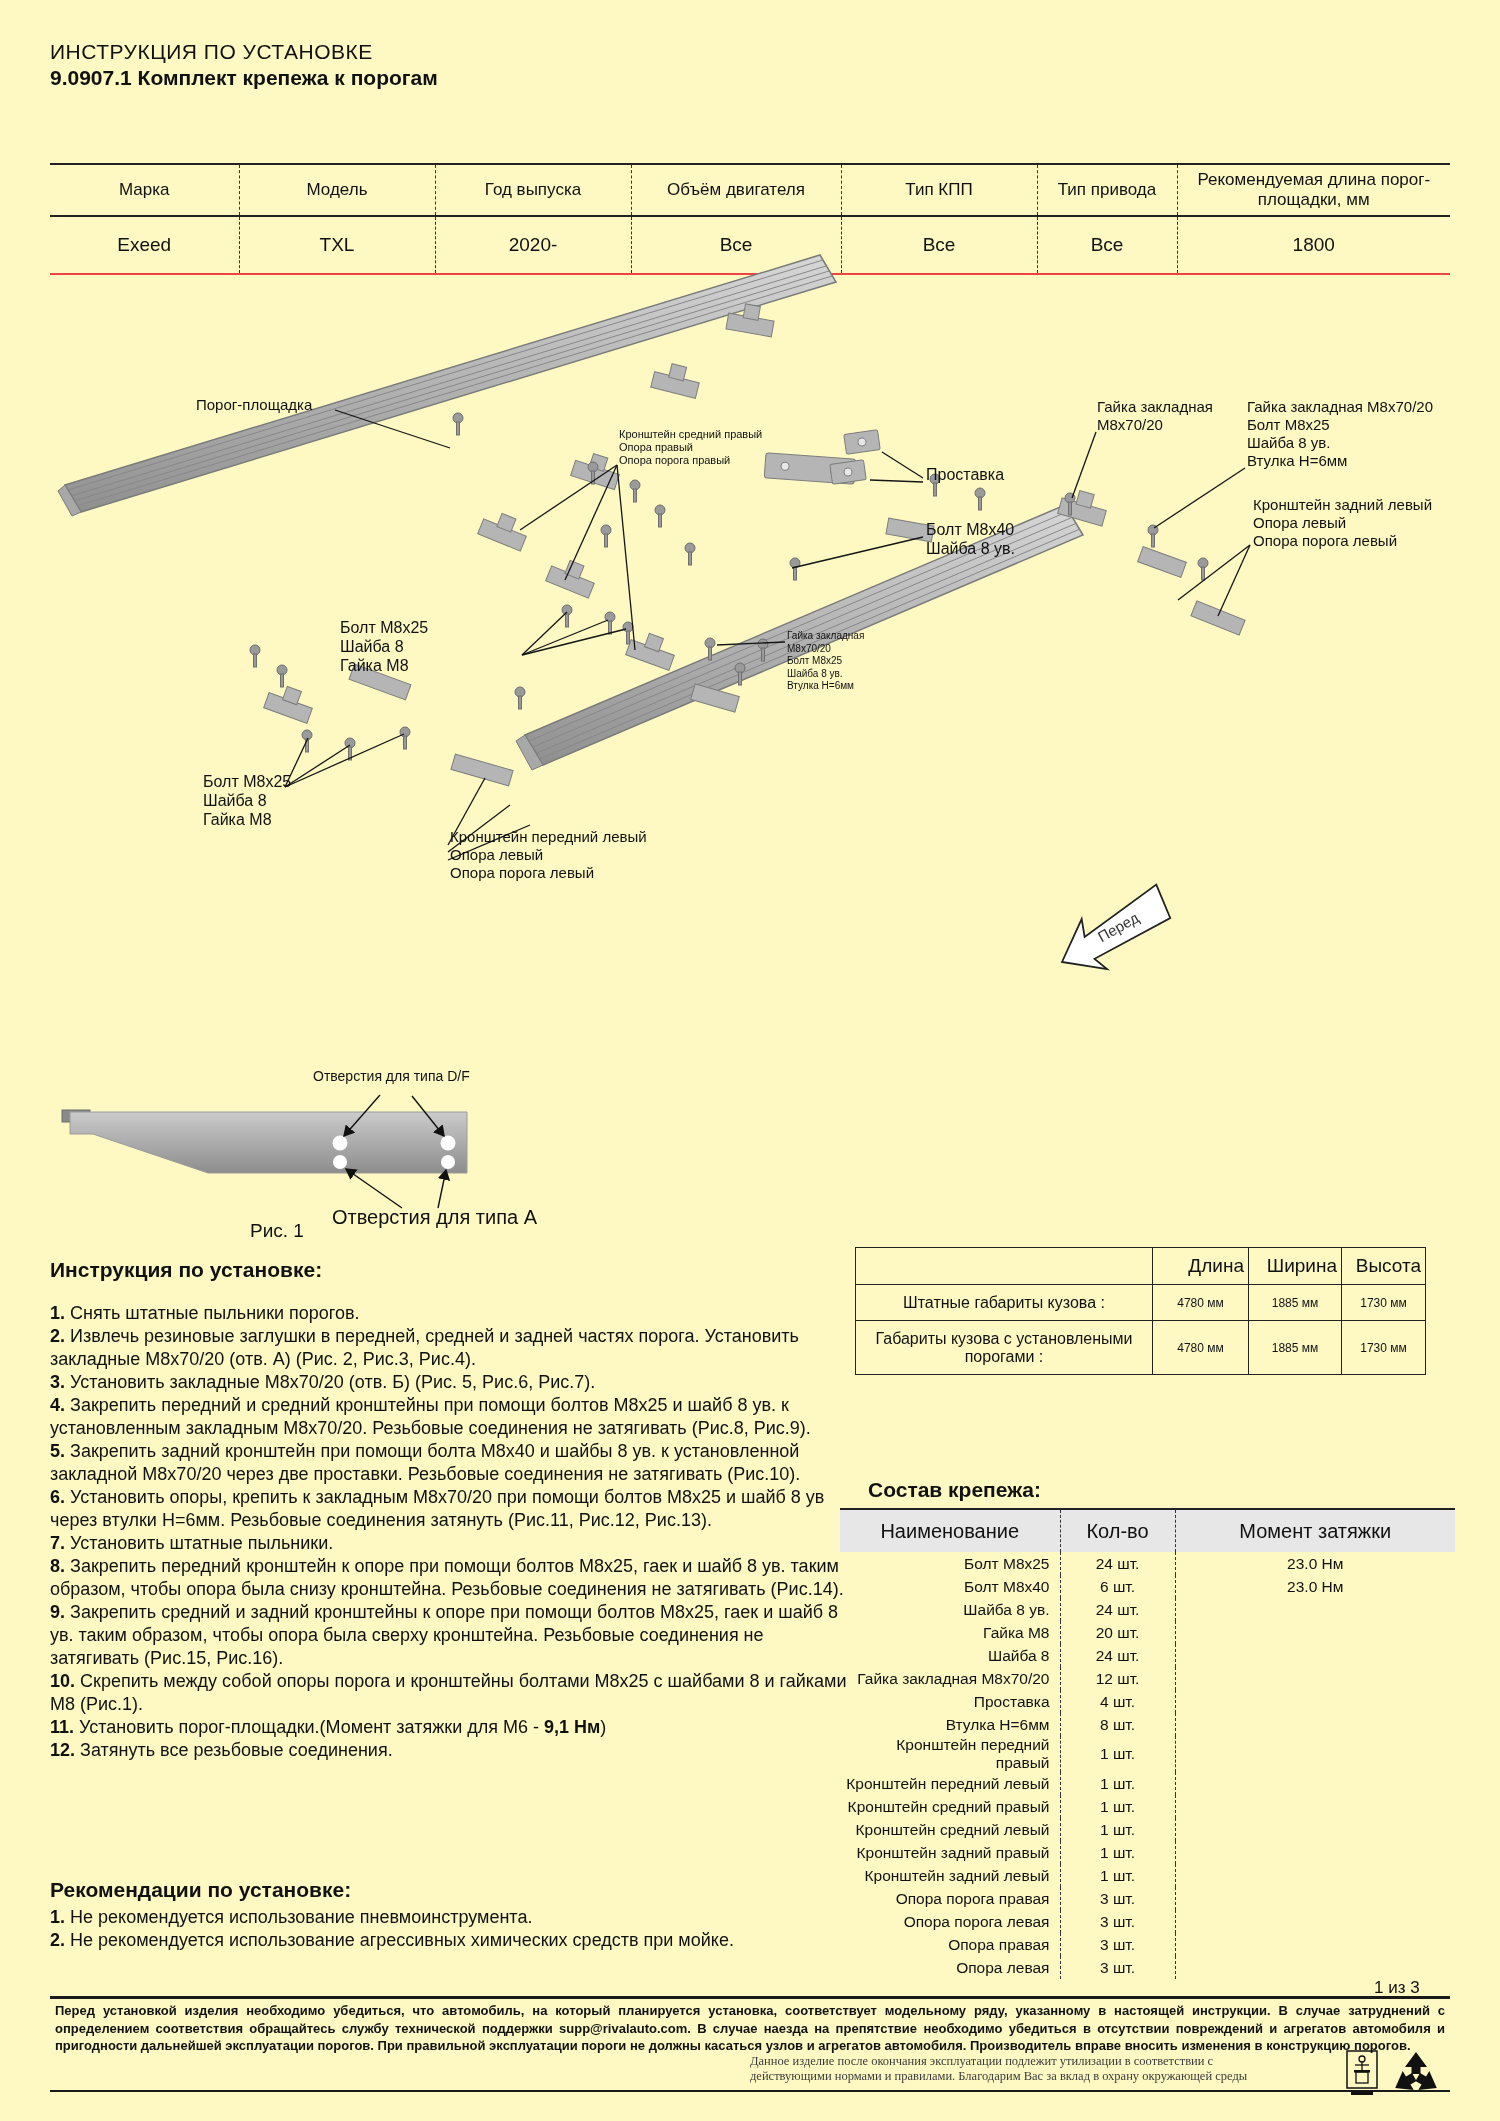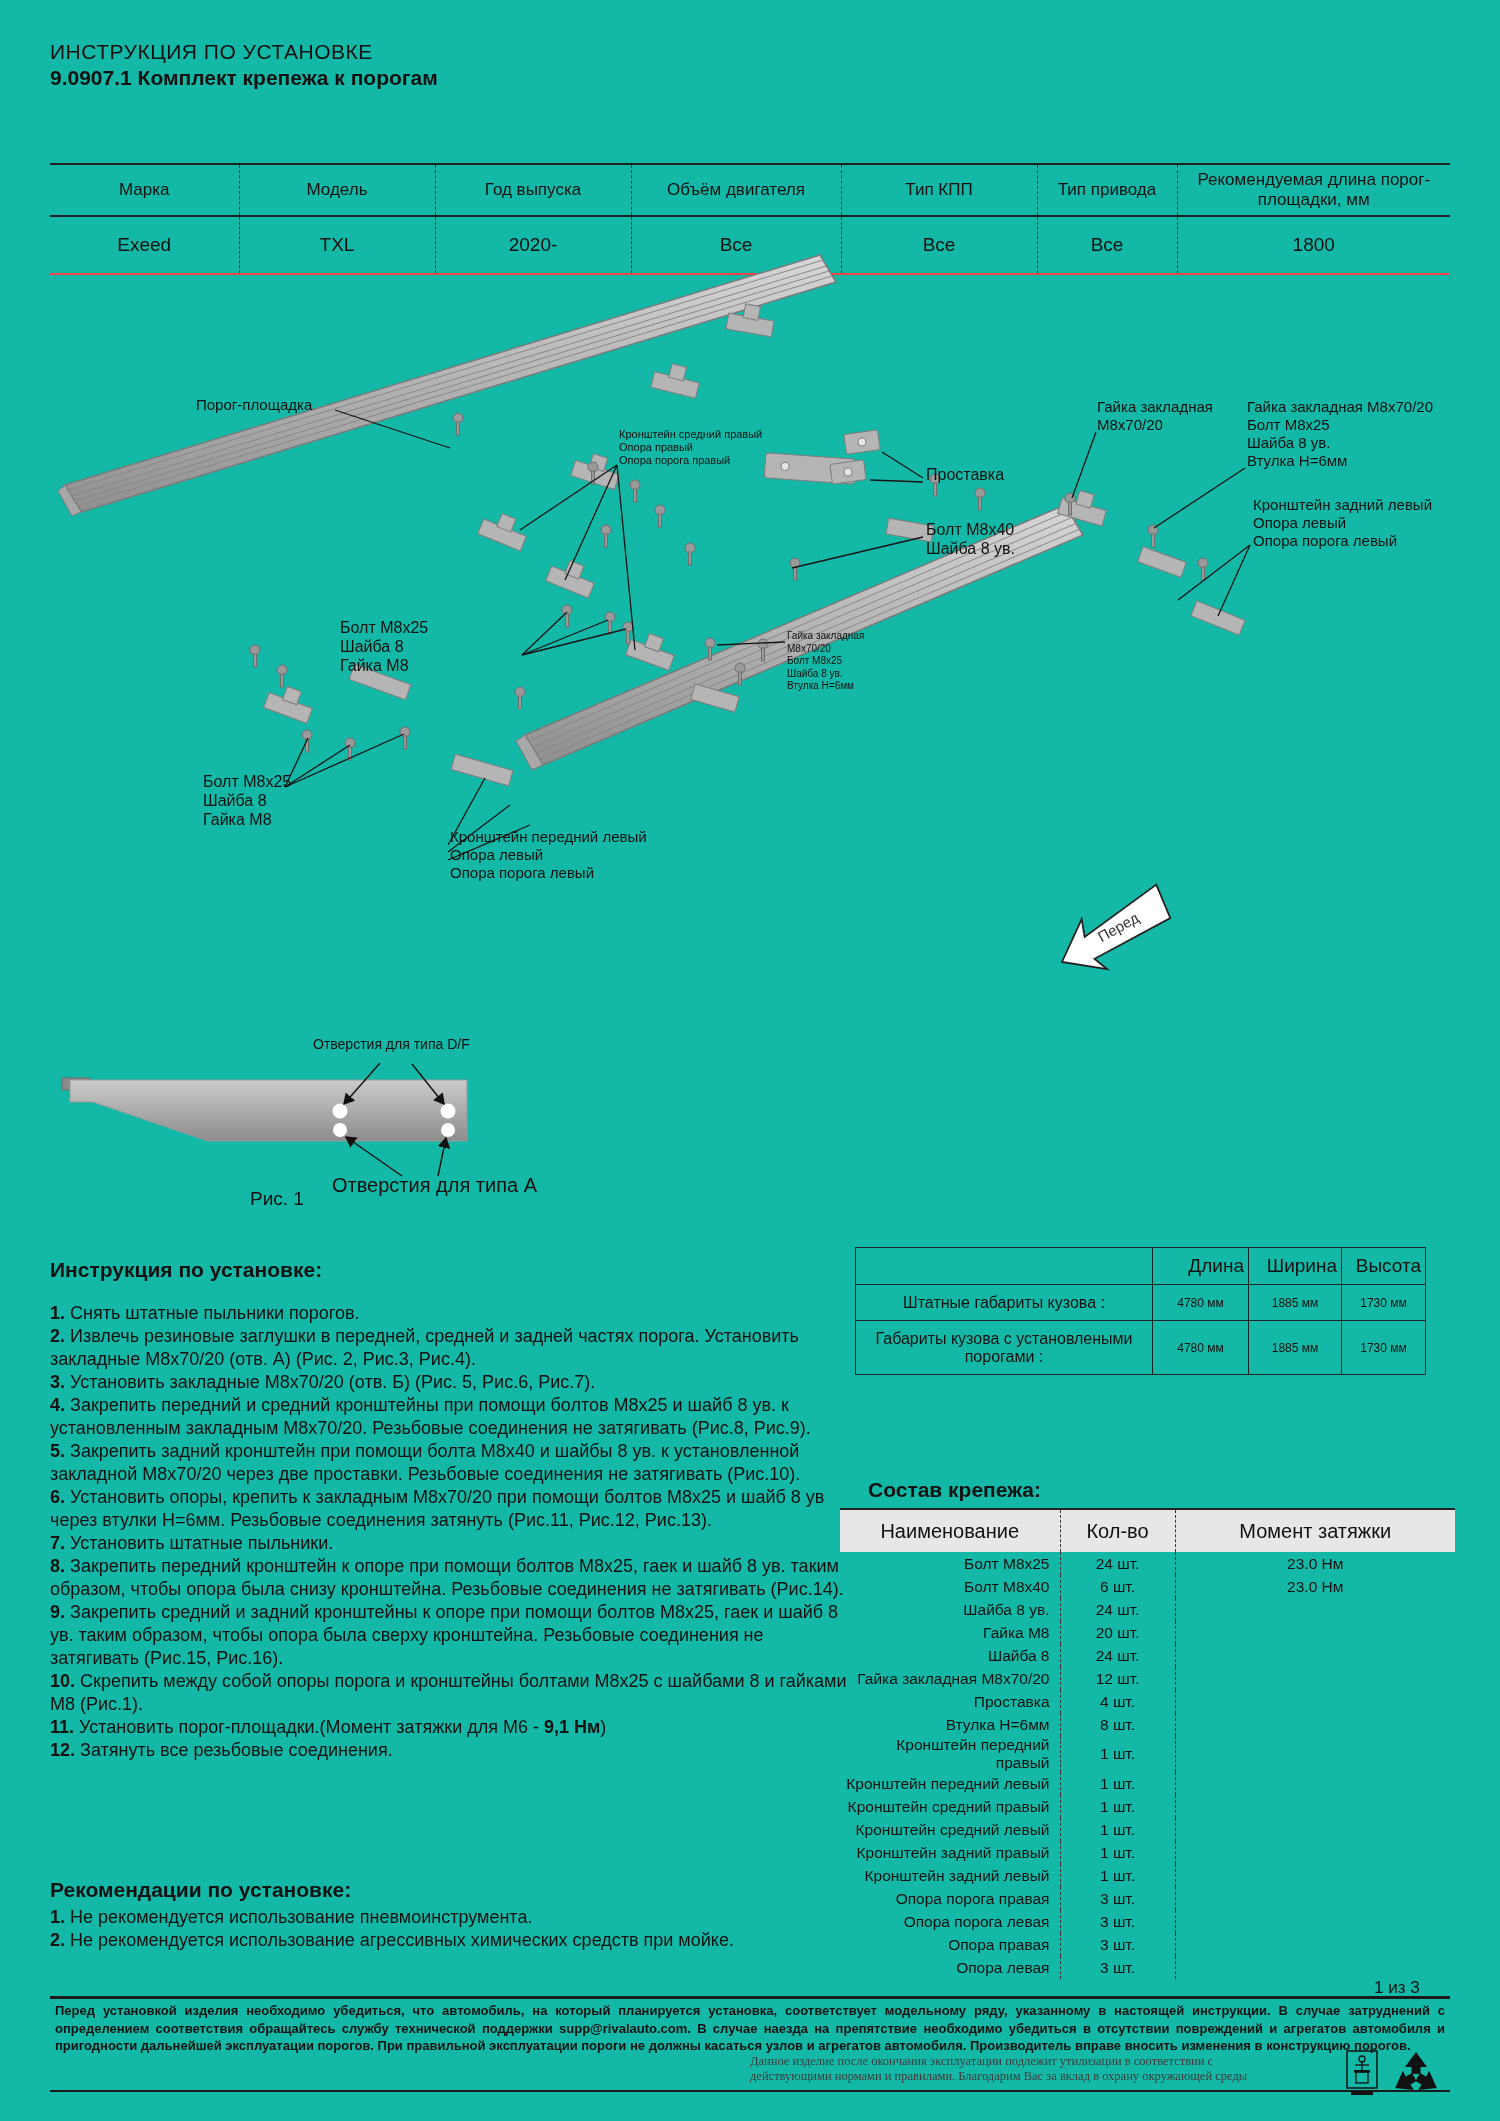--- a/index.html
+++ b/index.html
@@ -1,16 +1,16 @@
 <!DOCTYPE html>
 <html><head>
 <meta charset="utf-8">
 <style>
   html,body{margin:0;padding:0;background:#fff;}
-  .page{position:relative;width:1500px;height:2121px;background:#14b8a6;overflow:hidden;
+  .page{position:relative;width:1500px;height:2121px;background:#fef9c3;overflow:hidden;
         font-family:"Liberation Sans",sans-serif;color:#111;}
   .abs{position:absolute;}
   .hdr1{font-size:21px;letter-spacing:.5px;}
   .hdr2{font-size:21px;font-weight:bold;}
   
   table.spec{border-collapse:collapse;table-layout:fixed;width:1400px;
              border-top:2px solid #222;border-bottom:2px solid #ef4444;}
   table.spec th{font-weight:normal;font-size:17px;height:46px;border-bottom:2px solid #222;}
   table.spec td{font-size:19px;height:52px;text-align:center;}
   table.spec th,table.spec td{padding:2px 6px;text-align:center;}
@@ -348,21 +348,21 @@
       <div>Шайба 8</div>
       <div>Гайка М8</div>
     </div>
     <div class="abs lbl" style="left:400px;top:598px;font-size:15px;line-height:18px;">
       <div>Кронштейн передний левый</div>
       <div>Опора левый</div>
       <div>Опора порога левый</div>
     </div>
   </div>
 
-  <div class="abs" style="left:50px;top:1028px;width:500px;height:190px;">
+  <div class="abs" style="left:50px;top:1060px;width:500px;height:190px;">
     <svg width="450" height="190" viewBox="0 0 450 190">
       <defs>
         <linearGradient id="bg2" x1="0" y1="0" x2="0" y2="1">
           <stop offset="0" stop-color="#cbcbcb"></stop>
             <stop offset="1" stop-color="#8d8d8d"></stop>
         </linearGradient>
         <marker id="ah" markerWidth="9" markerHeight="9" refX="7" refY="4.5" orient="auto">
           <path d="M0,0 L8,4.5 L0,9 Z" fill="#111"></path>
         </marker>
       </defs>

